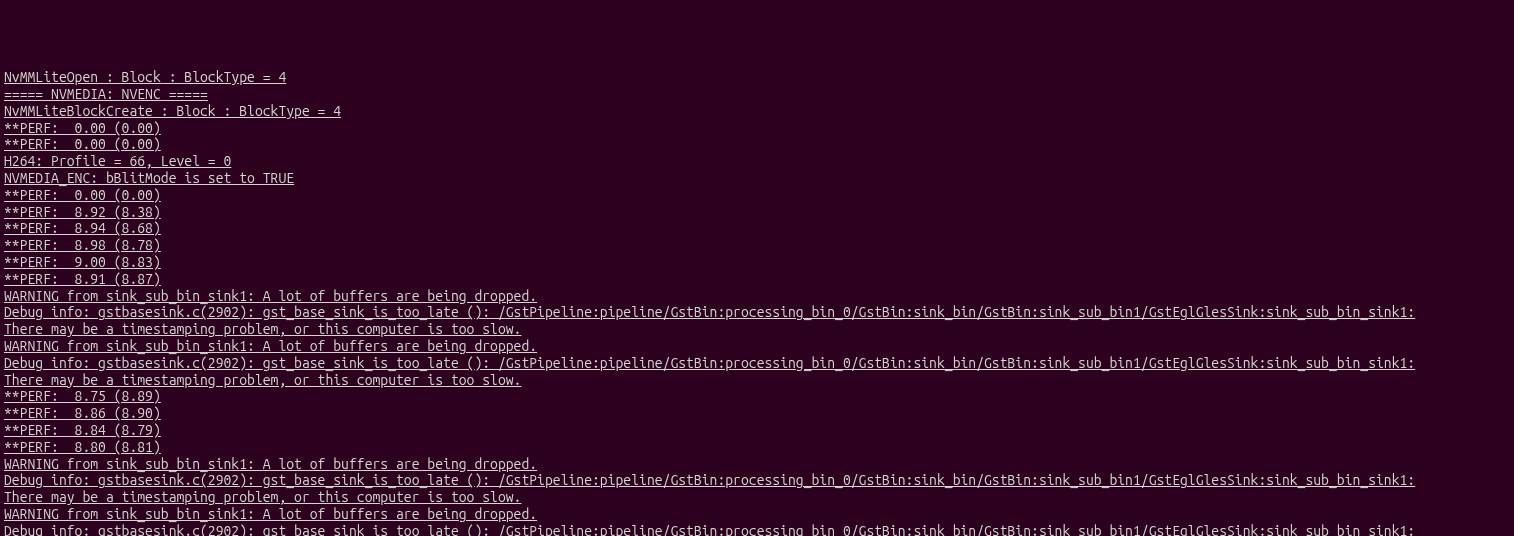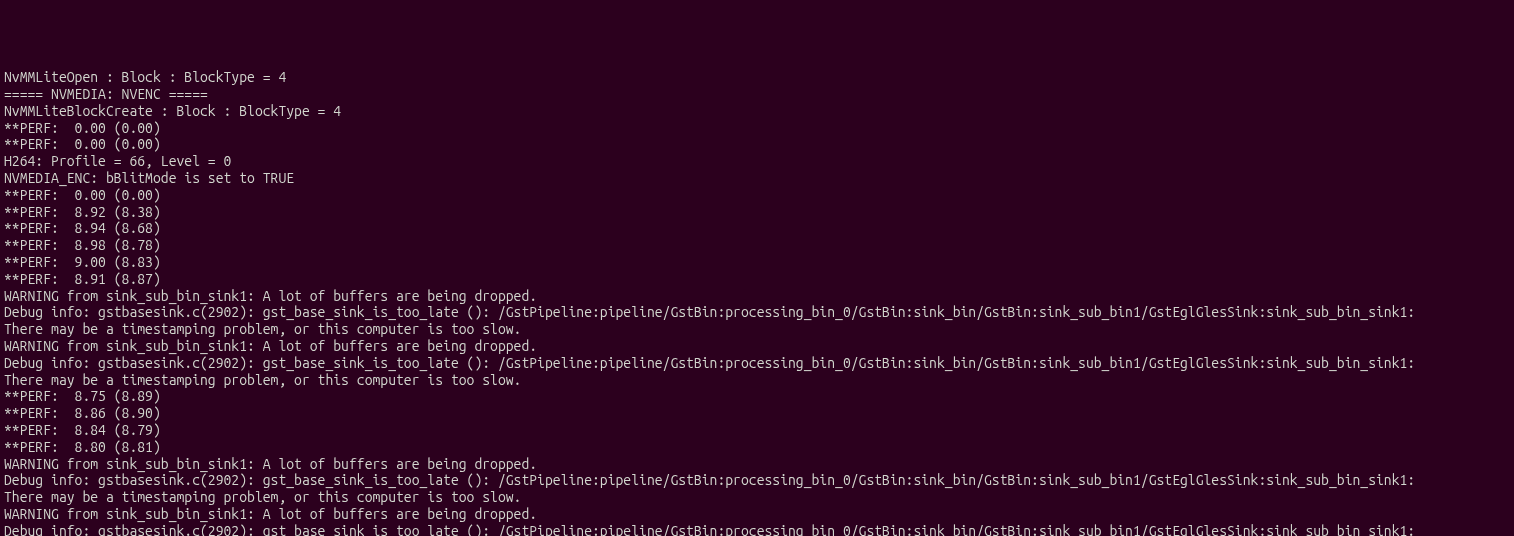--- a/index.html
+++ b/index.html
@@ -15,20 +15,21 @@
       line-height: 1.2;
       white-space: pre;
       overflow-x: auto;
       padding: 2px 4px;
       width: 1514px;
       min-height: 536px;
       position: relative;
     }
     .terminal-line {
       white-space: pre;
+      text-decoration: underline;
     }
   </style>
 </head>
 <body>
 
 
 
 <div id="terminal-container"><div class="terminal-line">NvMMLiteOpen : Block : BlockType = 4</div><div class="terminal-line">===== NVMEDIA: NVENC =====</div><div class="terminal-line">NvMMLiteBlockCreate : Block : BlockType = 4</div><div class="terminal-line">**PERF:  0.00 (0.00)</div><div class="terminal-line">**PERF:  0.00 (0.00)</div><div class="terminal-line">H264: Profile = 66, Level = 0</div><div class="terminal-line">NVMEDIA_ENC: bBlitMode is set to TRUE</div><div class="terminal-line">**PERF:  0.00 (0.00)</div><div class="terminal-line">**PERF:  8.92 (8.38)</div><div class="terminal-line">**PERF:  8.94 (8.68)</div><div class="terminal-line">**PERF:  8.98 (8.78)</div><div class="terminal-line">**PERF:  9.00 (8.83)</div><div class="terminal-line">**PERF:  8.91 (8.87)</div><div class="terminal-line">WARNING from sink_sub_bin_sink1: A lot of buffers are being dropped.</div><div class="terminal-line">Debug info: gstbasesink.c(2902): gst_base_sink_is_too_late (): /GstPipeline:pipeline/GstBin:processing_bin_0/GstBin:sink_bin/GstBin:sink_sub_bin1/GstEglGlesSink:sink_sub_bin_sink1:</div><div class="terminal-line">There may be a timestamping problem, or this computer is too slow.</div><div class="terminal-line">WARNING from sink_sub_bin_sink1: A lot of buffers are being dropped.</div><div class="terminal-line">Debug info: gstbasesink.c(2902): gst_base_sink_is_too_late (): /GstPipeline:pipeline/GstBin:processing_bin_0/GstBin:sink_bin/GstBin:sink_sub_bin1/GstEglGlesSink:sink_sub_bin_sink1:</div><div class="terminal-line">There may be a timestamping problem, or this computer is too slow.</div><div class="terminal-line">**PERF:  8.75 (8.89)</div><div class="terminal-line">**PERF:  8.86 (8.90)</div><div class="terminal-line">**PERF:  8.84 (8.79)</div><div class="terminal-line">**PERF:  8.80 (8.81)</div><div class="terminal-line">WARNING from sink_sub_bin_sink1: A lot of buffers are being dropped.</div><div class="terminal-line">Debug info: gstbasesink.c(2902): gst_base_sink_is_too_late (): /GstPipeline:pipeline/GstBin:processing_bin_0/GstBin:sink_bin/GstBin:sink_sub_bin1/GstEglGlesSink:sink_sub_bin_sink1:</div><div class="terminal-line">There may be a timestamping problem, or this computer is too slow.</div><div class="terminal-line">WARNING from sink_sub_bin_sink1: A lot of buffers are being dropped.</div><div class="terminal-line">Debug info: gstbasesink.c(2902): gst_base_sink_is_too_late (): /GstPipeline:pipeline/GstBin:processing_bin_0/GstBin:sink_bin/GstBin:sink_sub_bin1/GstEglGlesSink:sink_sub_bin_sink1:</div></div>
 
 

